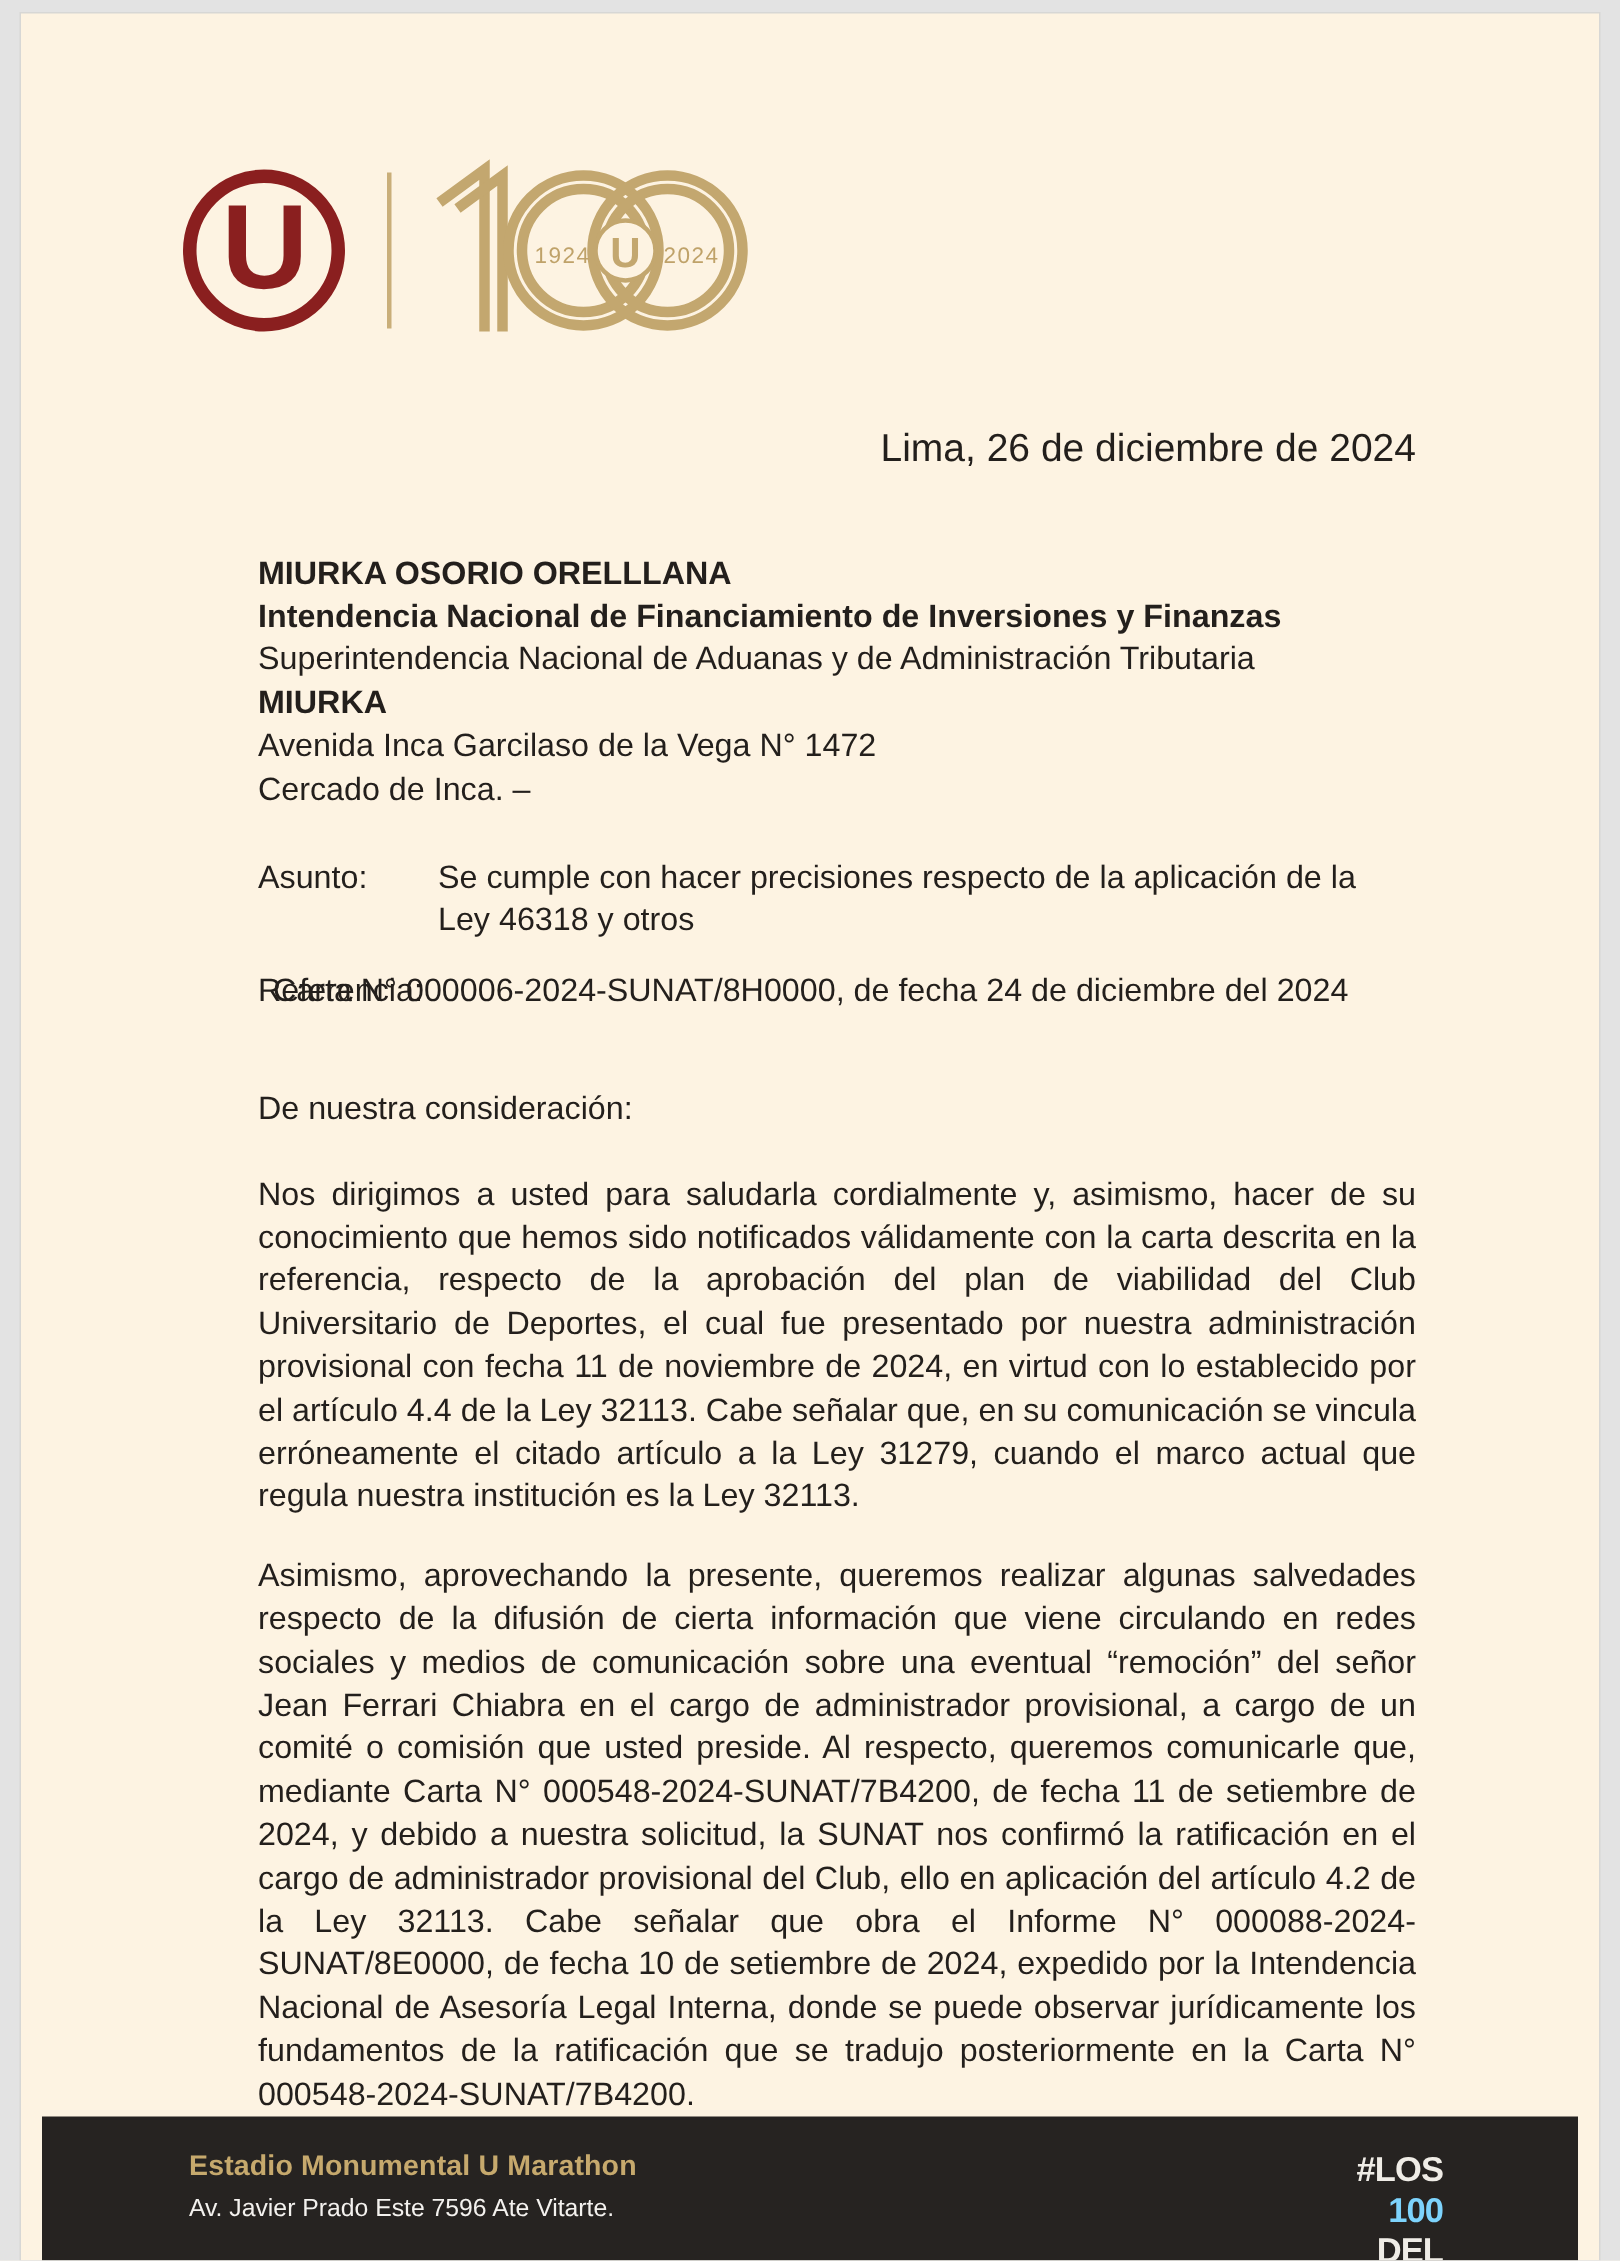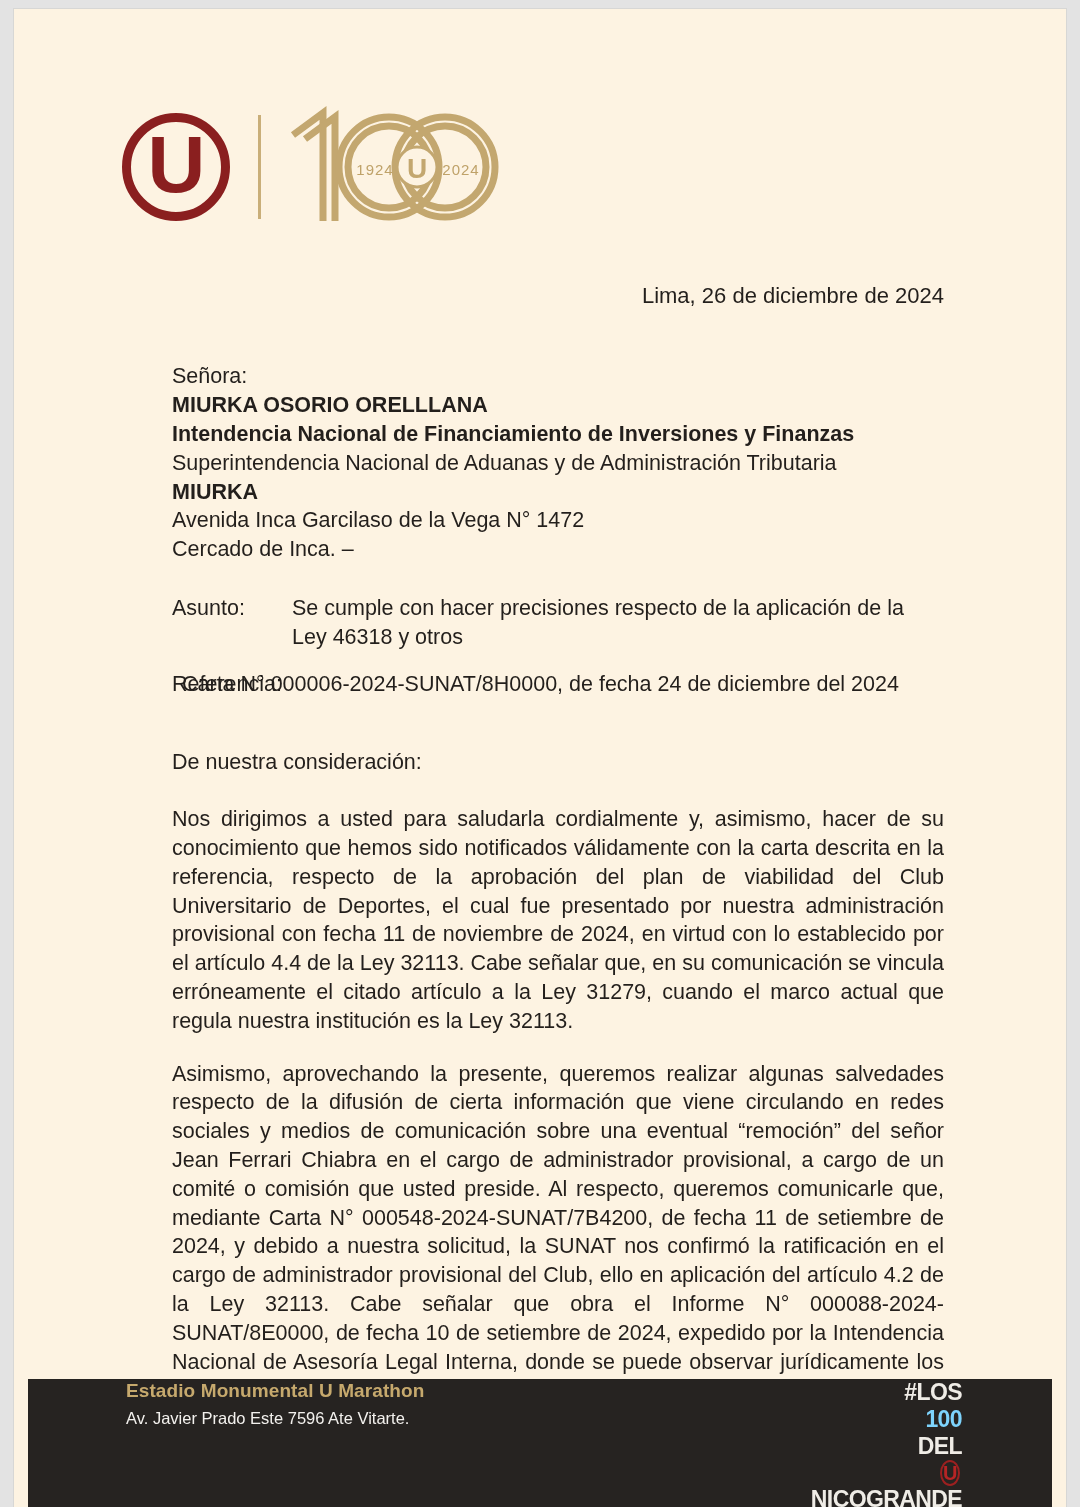--- a/index.html
+++ b/index.html
@@ -83,21 +83,21 @@
     top: 272px;
     width: 772px;
     color: #231f1c;
     font-size: 21.5px;
     line-height: 1.34;
   }
 
   .date-line {
     text-align: right;
     margin-bottom: 52px;
-    font-size: 22px;
+    font-size: 26px;
   }
 
   .addressee { margin-bottom: 30px; }
   .addressee div { white-space: nowrap; }
   .addressee .bold { font-weight: 700; }
 
   .field-row {
     display: flex;
     margin-bottom: 18px;
     justify-content: flex-end;
@@ -119,24 +119,25 @@
     text-align: justify;
     margin: 0 0 24px 0;
   }
 
   
   .footer-bar {
     position: absolute;
     left: 14px;
     right: 14px;
     bottom: 0;
-    height: 128px;
+    height: 96px;
     background: #262321;
     display: flex;
     align-items: flex-start;
+    padding-top: 22px;
     box-sizing: border-box;
   }
   .footer-left {
     margin-left: 98px;
     line-height: 1.25;
   }
   .stadium-name {
     color: #c6a96d;
     font-weight: 700;
     font-size: 19px;
@@ -219,21 +220,20 @@
           <text x="178" y="70" text-anchor="middle" font-family="Liberation Sans, sans-serif" font-size="15" letter-spacing="1" fill="#bfa269">2024</text>
         </svg>
       </div>
     </div>
 
     <div class="doc-body">
 
       <div class="date-line">Lima, 26 de diciembre de 2024</div>
 
       <div class="addressee">
-        <div>Señora:</div>
         <div class="bold">MIURKA OSORIO ORELLLANA</div>
         <div class="bold">Intendencia Nacional de Financiamiento de Inversiones y Finanzas</div>
         <div>Superintendencia Nacional de Aduanas y de Administración Tributaria</div>
         <div class="bold">MIURKA</div>
         <div>Avenida Inca Garcilaso de la Vega N° 1472</div>
         <div>Cercado de Inca. –</div>
       </div>
 
       <div class="field-row">
         <div class="field-label asunto">Asunto:</div>

